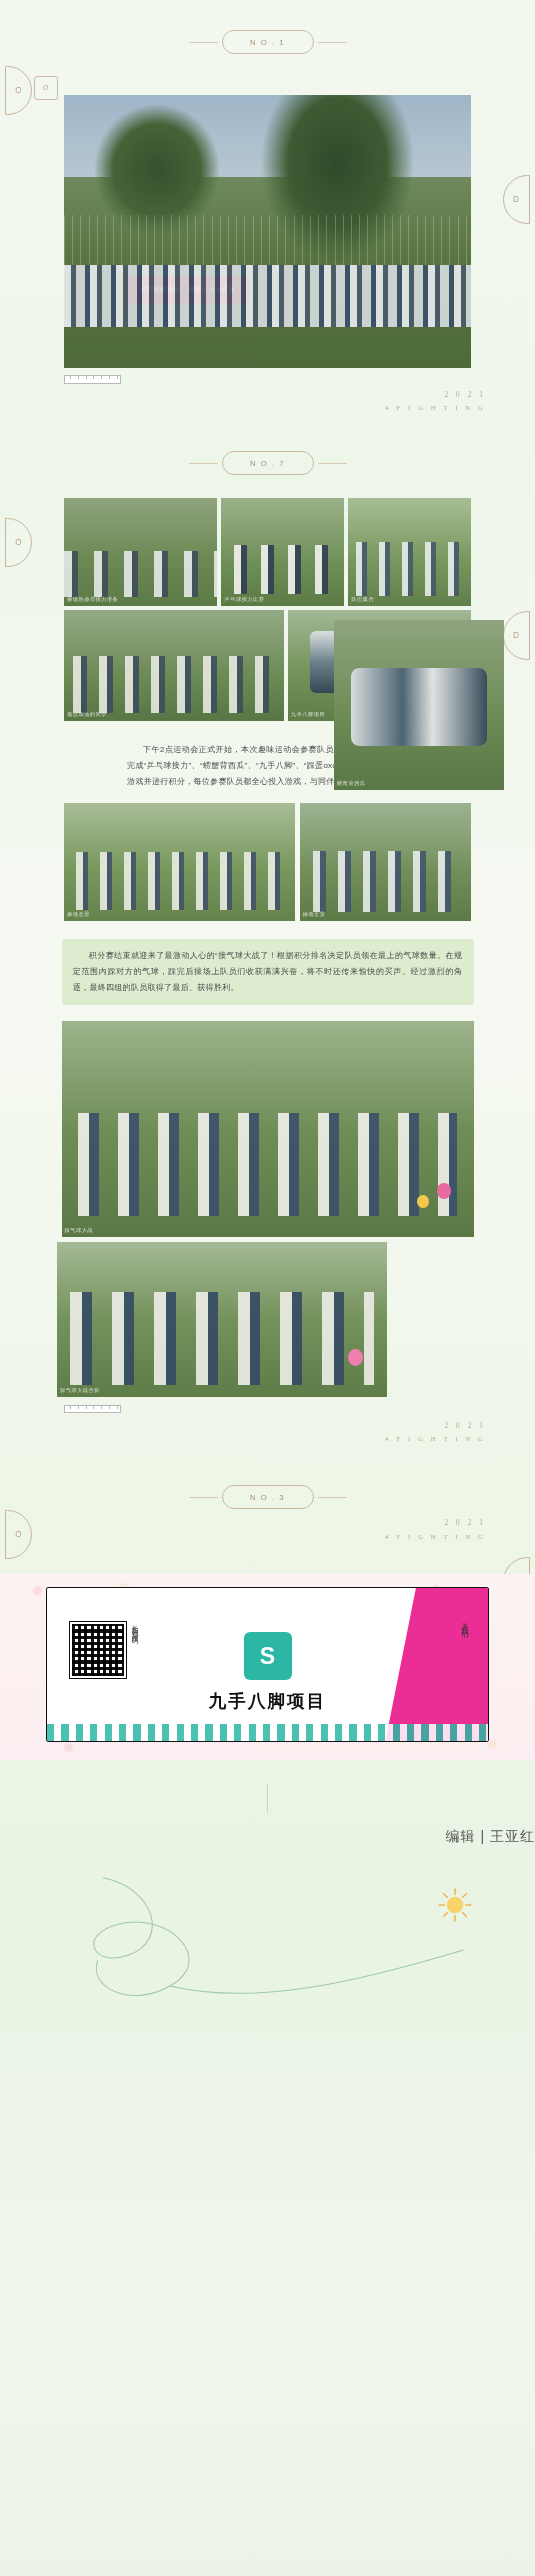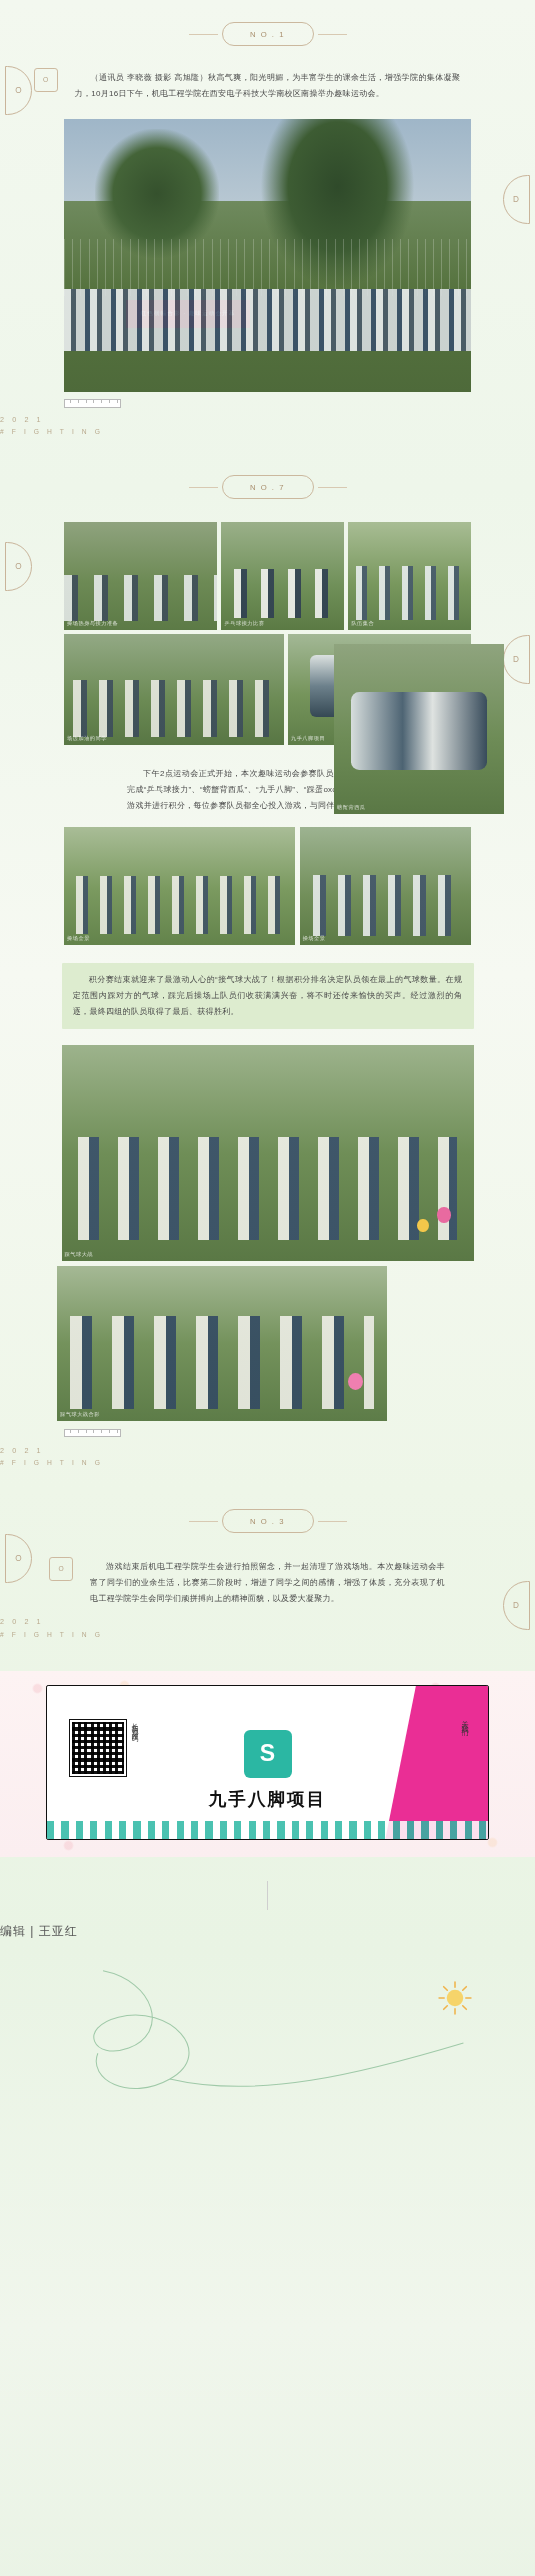--- a/index.html
+++ b/index.html
@@ -105,25 +105,27 @@
     position: absolute;
     left: 3.1px;
     bottom: 3.1px;
     font-size: 5.2px;
     color: rgba(255,255,255,.75);
     letter-spacing: 0.5px;
   }
 
   
   .sig {
+    text-align: right;
     padding-right: 49px;
     color: #b9a98d;
     font-size: 6.7px;
     letter-spacing: 3.1px;
     line-height: 1.9;
+    font-family: Liberation Serif, serif;
   }
   .sig .yr { font-size: 7.2px; }
 
   .ruler {
     width: 57px;
     height: 8.2px;
     border: 0.5px solid #b9b9b9;
     background: #fff;
     position: relative;
   }
@@ -218,62 +220,61 @@
   .teal-bar {
     position: absolute;
     left: 0; bottom: 0;
     width: 100%; height: 17.5px;
     background: repeating-linear-gradient(90deg,#2bb7a3 0 7.2px,#fff 7.2px 14.4px);
     opacity: .85;
   }
 
   
   .credits {
-    text-align: left;
+    text-align: right;
     padding: 24px 0 5.2px;
     color: #555;
-    font-size: 12px;
+    font-size: 14px;
     line-height: 2.3;
     letter-spacing: 1px;
   }
   .credits .divider {
     width: 0.5px; height: 29px;
     background: #cfcfcf;
     margin: 0 auto 7.2px;
   }
 
   
   .bottom-art { position: relative; height: 155px; }
   .sun {
     position: absolute;
     right: 62px; top: 30px;
     width: 36px; height: 36px;
   }
 </style>
 </head>
 <body>
 
-<div style="position:relative;padding-top:22px;">
+<div style="position:relative;padding-top:30px;">
 
   <div class="pill">
     <span>N O . 1</span>
   </div>
 
   <div class="side-tab left" style="top:66px;">
     <span>O</span>
   </div>
   <div class="side-tab right" style="top:175px;">
     <span>D</span>
   </div>
 
   <div class="para-wrap" style="margin-top:18.5px;width:392px;">
     <div class="corner-mark">
       <span>O</span>
     </div>
-    <p class="para">（通讯员 李晓薇 摄影 高旭隆）秋高气爽，阳光明媚，为丰富学生的课余生活，增强学院的集体凝聚力，10月16日下午，机电工程学院在西安电子科技大学南校区南操举办趣味运动会。</p>
   </div>
 
   <div class="photo" style="width:407px;height:273px;margin:17.5px auto 0;
               background:
                 linear-gradient(180deg,#9fb6c8 0%,#b7c7d2 30%,#6f8a5e 30%,#56733f 62%,#4e6a3a 100%);">
 
     <div style="position:absolute;left:196px;top:0;width:155px;height:170px;
                 background:radial-gradient(ellipse at 50% 40%,#2f4a2a 0%,#3d5c33 45%,rgba(61,92,51,0) 70%);"></div>
     <div style="position:absolute;left:31px;top:10.3px;width:124px;height:129px;
                 background:radial-gradient(ellipse at 50% 50%,#35512d 0%,#446438 50%,rgba(68,100,56,0) 72%);"></div>
@@ -423,26 +424,20 @@
     <span>N O . 3</span>
   </div>
 
   <div class="side-tab left" style="top:64px;">
     <span>O</span>
   </div>
   <div class="side-tab right" style="top:111px;">
     <span>D</span>
   </div>
 
-  <div class="para-wrap" style="margin-top:20.6px;width:361px;">
-    <div class="corner-mark">
-      <span>O</span>
-    </div>
-    <p class="para">游戏结束后机电工程学院学生会进行拍照留念，并一起清理了游戏场地。本次趣味运动会丰富了同学们的业余生活，比赛第二阶段时，增进了同学之间的感情，增强了体质，充分表现了机电工程学院学生会同学们顽拼搏向上的精神面貌，以及爱大凝聚力。</p>
-  </div>
 
   <div class="sig" style="margin-top:8.2px;">
     <div class="yr">2 0 2 1</div>
     <div># F I G H T I N G</div>
   </div>
 </div>
 
 <div class="poster" style="margin-top:30px;">
   <div class="flower" style="left:31px;top:10.3px;background:radial-gradient(circle,#f6c9cf 40%,rgba(246,201,207,0) 60%);"></div>
   <div class="flower" style="left:118px;top:7.2px;background:radial-gradient(circle,#f9dcc4 40%,rgba(249,220,196,0) 60%);"></div>

